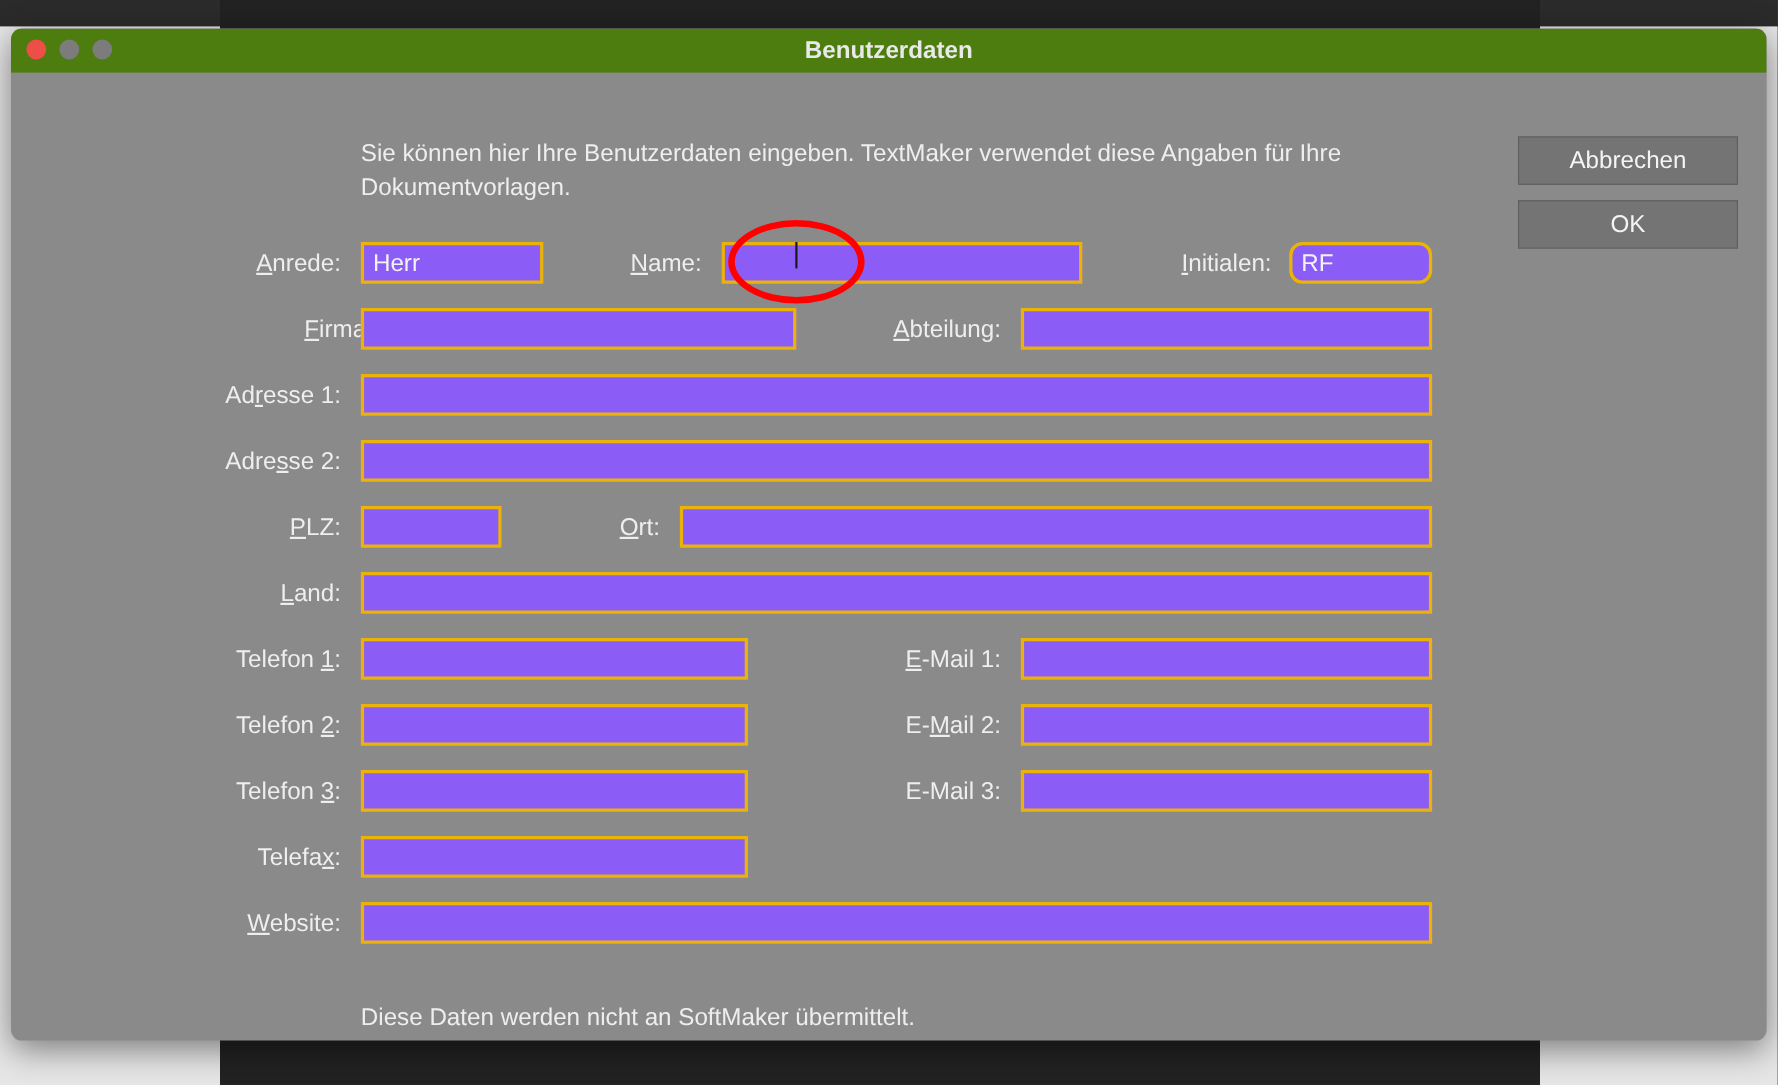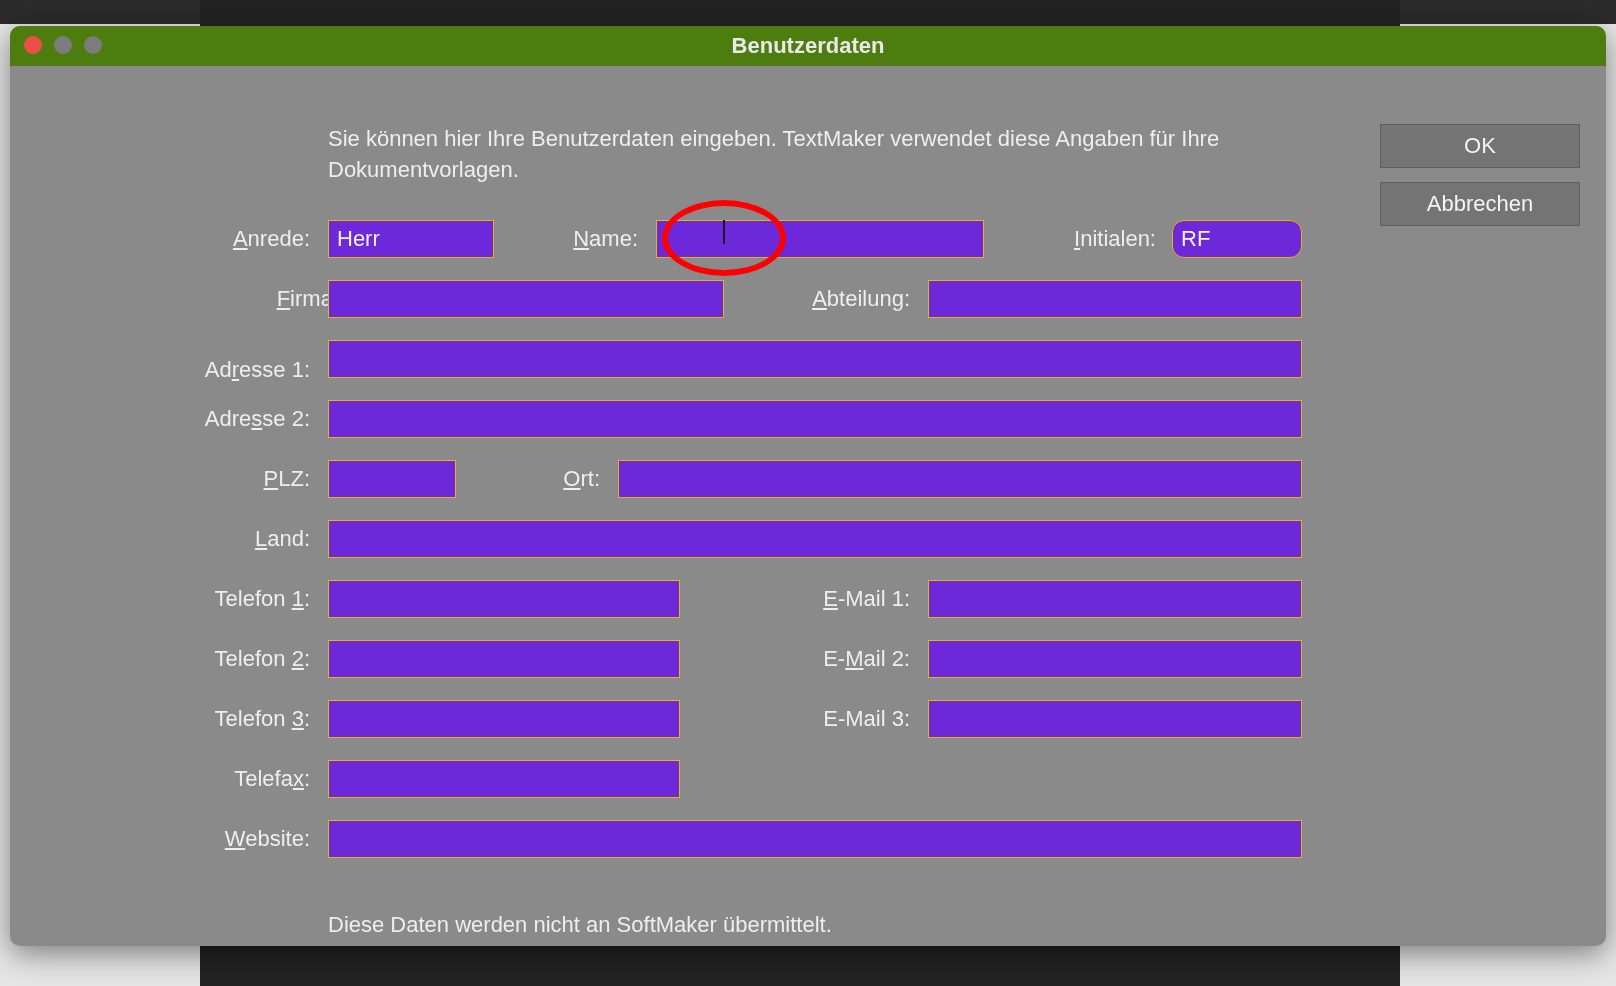--- a/index.html
+++ b/index.html
@@ -134,22 +134,22 @@
   .lbl {
     position: absolute;
     text-align: right;
     color: #eeeeee;
     top: 6px;
   }
   .u { text-decoration: underline; }
   input.field {
     position: absolute;
     height: 38px;
-    background: #6d28d9;
-    border: 1px solid #eab308;
+    background: #8b5cf6;
+    border: 3px solid #eab308;
     color: #f2f2f2;
     font-size: 22px;
     padding: 0 8px;
     box-sizing: border-box;
     outline: none;
   }
   .footer-note {
     position: absolute;
     left: 318px;
     top: 788px;
@@ -183,22 +183,22 @@
       <div class="tl-btn tl-close"></div>
       <div class="tl-btn tl-min"></div>
       <div class="tl-btn tl-max"></div>
     </div>
     <div class="title">Benutzerdaten</div>
   </div>
 
   <div class="body">
 
     <div class="button-col">
+      <div class="btn">Abbrechen</div>
       <div class="btn">OK</div>
-      <div class="btn">Abbrechen</div>
     </div>
 
     <div class="content">
       <div class="intro">Sie können hier Ihre Benutzerdaten eingeben. TextMaker verwendet diese Angaben für Ihre Dokumentvorlagen.</div>
 
       <div class="form">
 
         <div class="row" style="top:0px;padding-left:16px;">
           <div class="lbl" style="left:0;width:300px;">
             <span></span><span class="u">A</span><span>nrede:</span>
@@ -222,21 +222,21 @@
           </div>
           <input class="field" style="left: 318px; width: 396px;" value="">
 
           <div class="lbl" style="left:730px;width:170px;">
             <span></span><span class="u">A</span><span>bteilung:</span>
           </div>
           <input class="field" style="left: 918px; width: 374px;" value="">
         </div>
 
         <div class="row" style="top:120px;">
-          <div class="lbl" style="left:0;width:300px;margin-top:11px;">
+          <div class="lbl" style="left:0;width:300px;">
             <span>Ad</span><span class="u">r</span><span>esse 1:</span>
           </div>
           <input class="field" style="left: 318px; width: 974px;" value="">
         </div>
 
         <div class="row" style="top:180px;">
           <div class="lbl" style="left:0;width:300px;">
             <span>Adre</span><span class="u">s</span><span>se 2:</span>
           </div>
           <input class="field" style="left: 318px; width: 974px;" value="">

